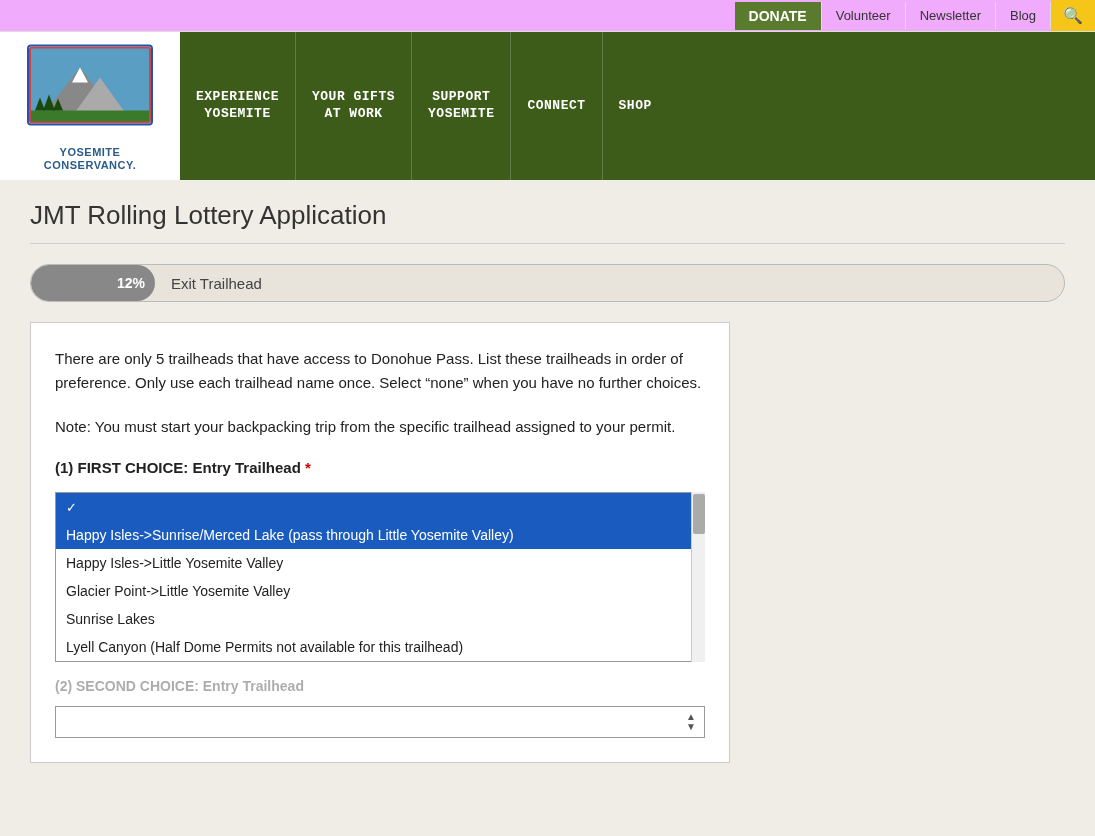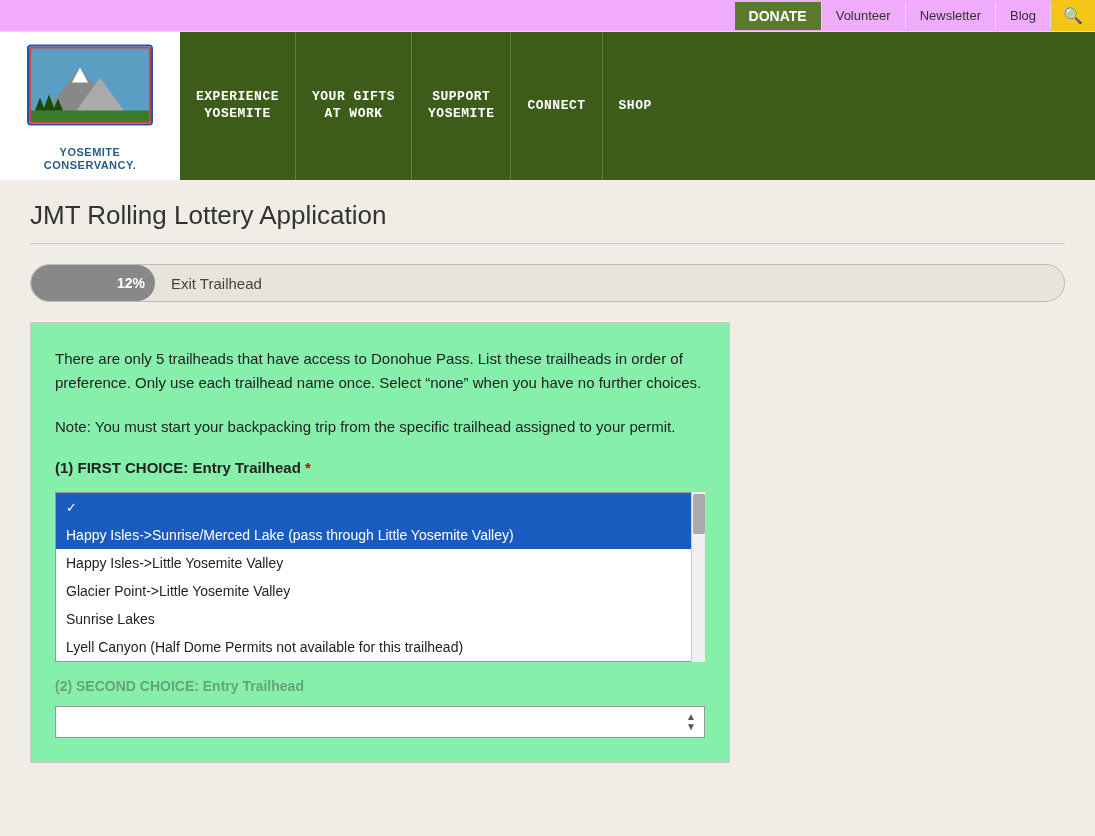--- a/index.html
+++ b/index.html
@@ -130,21 +130,21 @@
       min-width: 70px;
     }
     .progress-label {
       padding-left: 16px;
       color: #444;
       font-size: 15px;
     }
 
     
     .form-section {
-      background: #86efac;
+      background: #ffffff;
       border: 1px solid #ccc;
       padding: 24px;
       max-width: 700px;
     }
     .form-description {
       font-size: 15px;
       color: #222;
       line-height: 1.6;
       margin-bottom: 20px;
     }

